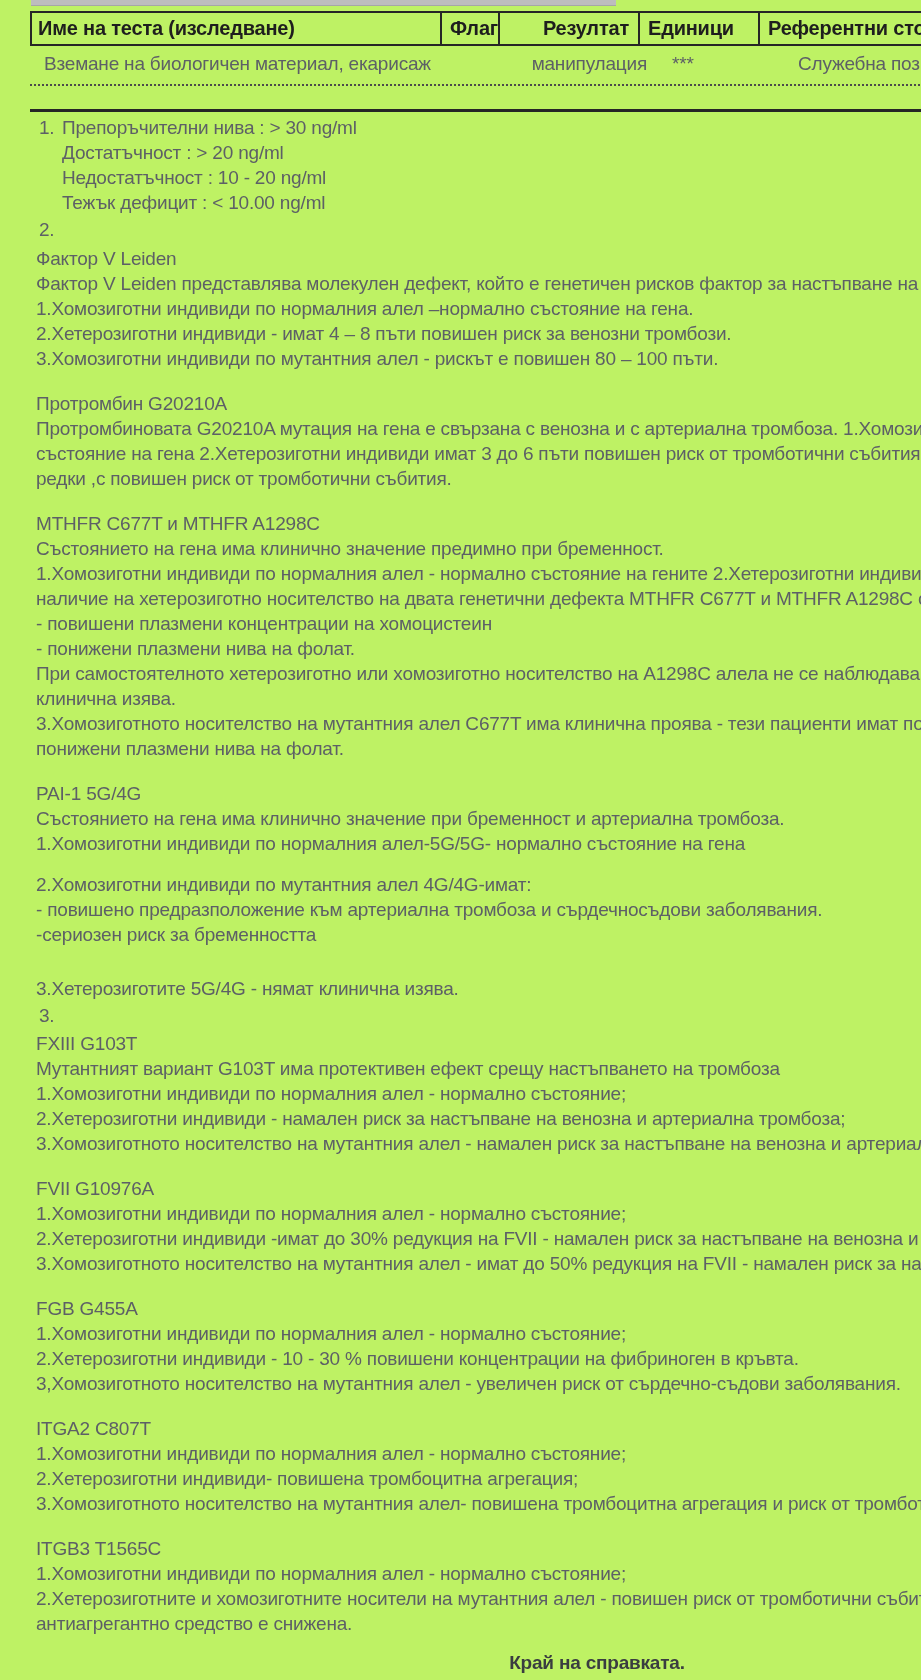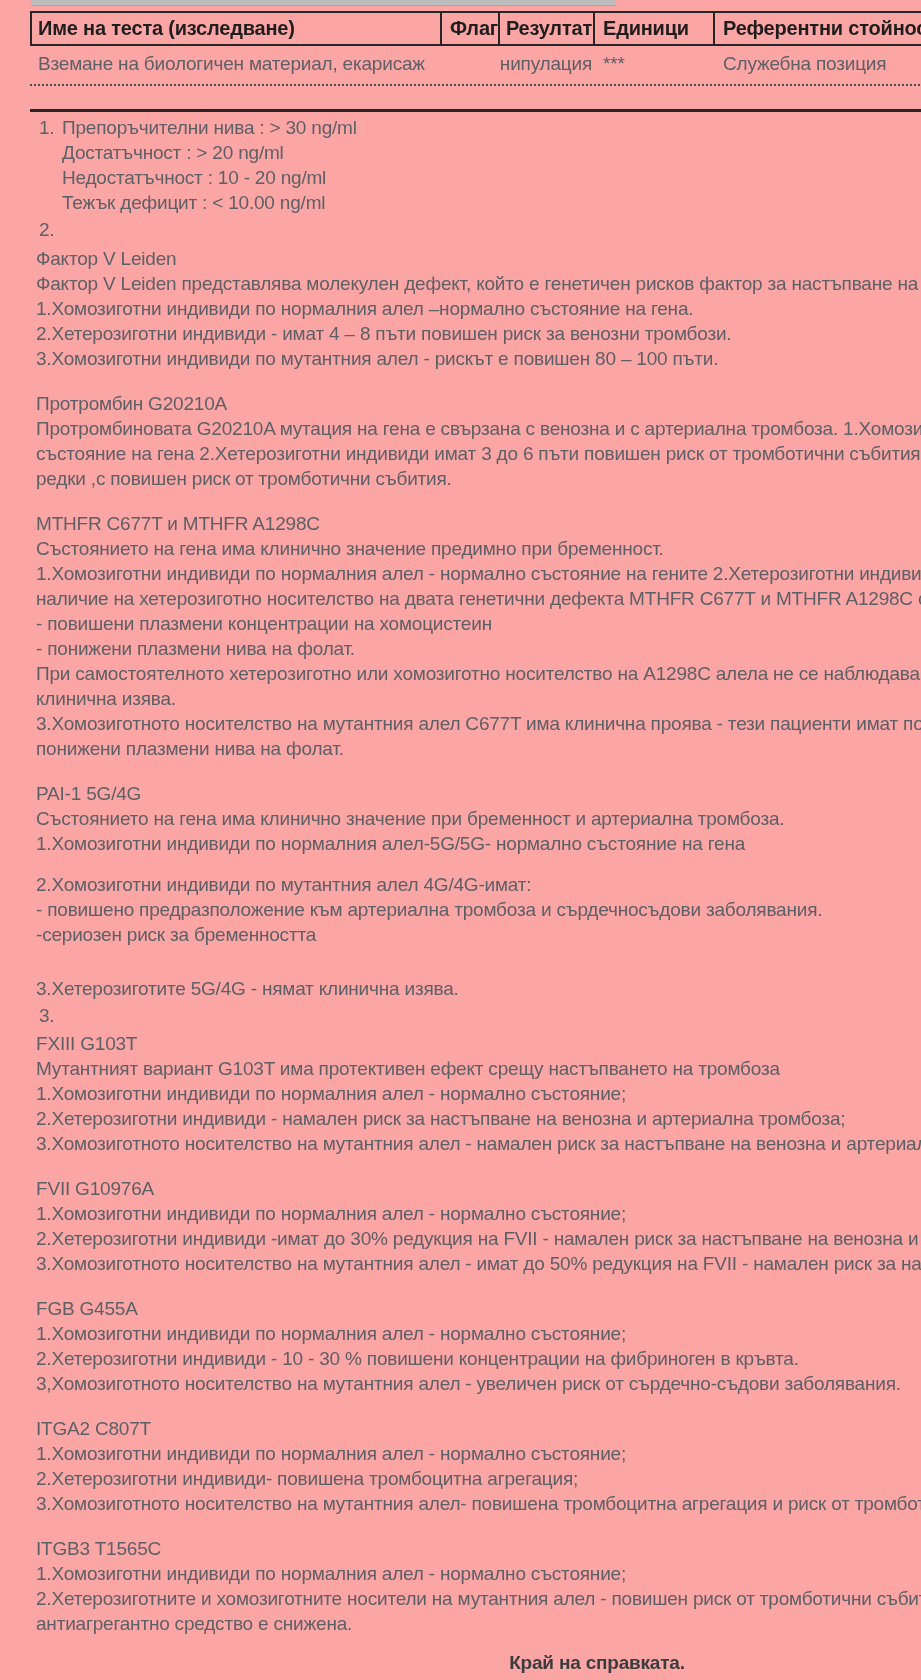--- a/index.html
+++ b/index.html
@@ -1,34 +1,34 @@
 <!DOCTYPE html>
 <html><head>
 <meta charset="utf-8">
 <style>
   html,body{margin:0;padding:0;background:#ffffff;}
   body{width:921px;height:1680px;overflow:hidden;position:relative;
        font-family:"Liberation Sans","DejaVu Sans",sans-serif;}
-  .page{position:absolute;inset:0;width:921px;height:1680px;overflow:hidden;background:#fca5a5;}
+  .page{position:absolute;inset:0;width:921px;height:1680px;overflow:hidden;background:#bef264;}
 
   
   .top-band{position:absolute;left:31px;top:0;width:585px;height:5px;background:#bdbdbd;border-bottom:1px solid #a6a6a6;}
 
   
   .rtable-header{position:absolute;left:30px;top:11px;width:1134px;height:35px;
     display:flex;box-sizing:border-box;border:2px solid #262626;
     font-weight:bold;font-size:20px;color:#1e1e1e;align-items:center;letter-spacing:-0.2px;}
   .rtable-header .cell{box-sizing:border-box;height:100%;display:flex;align-items:center;border-right:2px solid #262626;overflow:hidden;white-space:nowrap;}
   .rtable-row{position:absolute;left:30px;top:48px;width:1134px;height:32px;
     display:flex;box-sizing:border-box;border:2px solid transparent;
     font-size:19px;color:#5d6066;align-items:center;letter-spacing:-0.2px;}
-  .rtable-row .cell{box-sizing:border-box;height:100%;display:flex;align-items:center;border-right:2px solid transparent;overflow:hidden;white-space:nowrap;}
+  .rtable-row .cell{box-sizing:border-box;height:100%;display:flex;align-items:center;border-right:2px solid transparent;overflow:hidden;white-space:nowrap;margin-left:6px;}
   .c-name{width:410px;padding-left:6px;}
   .c-flag{width:58px;padding-left:8px;}
-  .c-result{width:95px;justify-content:flex-end;padding-right:1px;}
+  .c-result{width:140px;justify-content:flex-end;padding-right:9px;}
   .c-units{width:120px;padding-left:8px;}
   .c-ref{flex:1;padding-left:8px;}
 
   .sep-dotted{position:absolute;left:30px;top:84px;width:1134px;height:0;border-top:2px dotted #4b4b4b;}
   .sep-solid{position:absolute;left:30px;top:109px;width:1134px;height:0;border-top:3px solid #262626;}
 
   
   .notes{position:absolute;left:36px;top:115px;width:1130px;
          font-size:19px;line-height:25px;color:#5d6066;letter-spacing:-0.2px;}
   .line{white-space:nowrap;}

